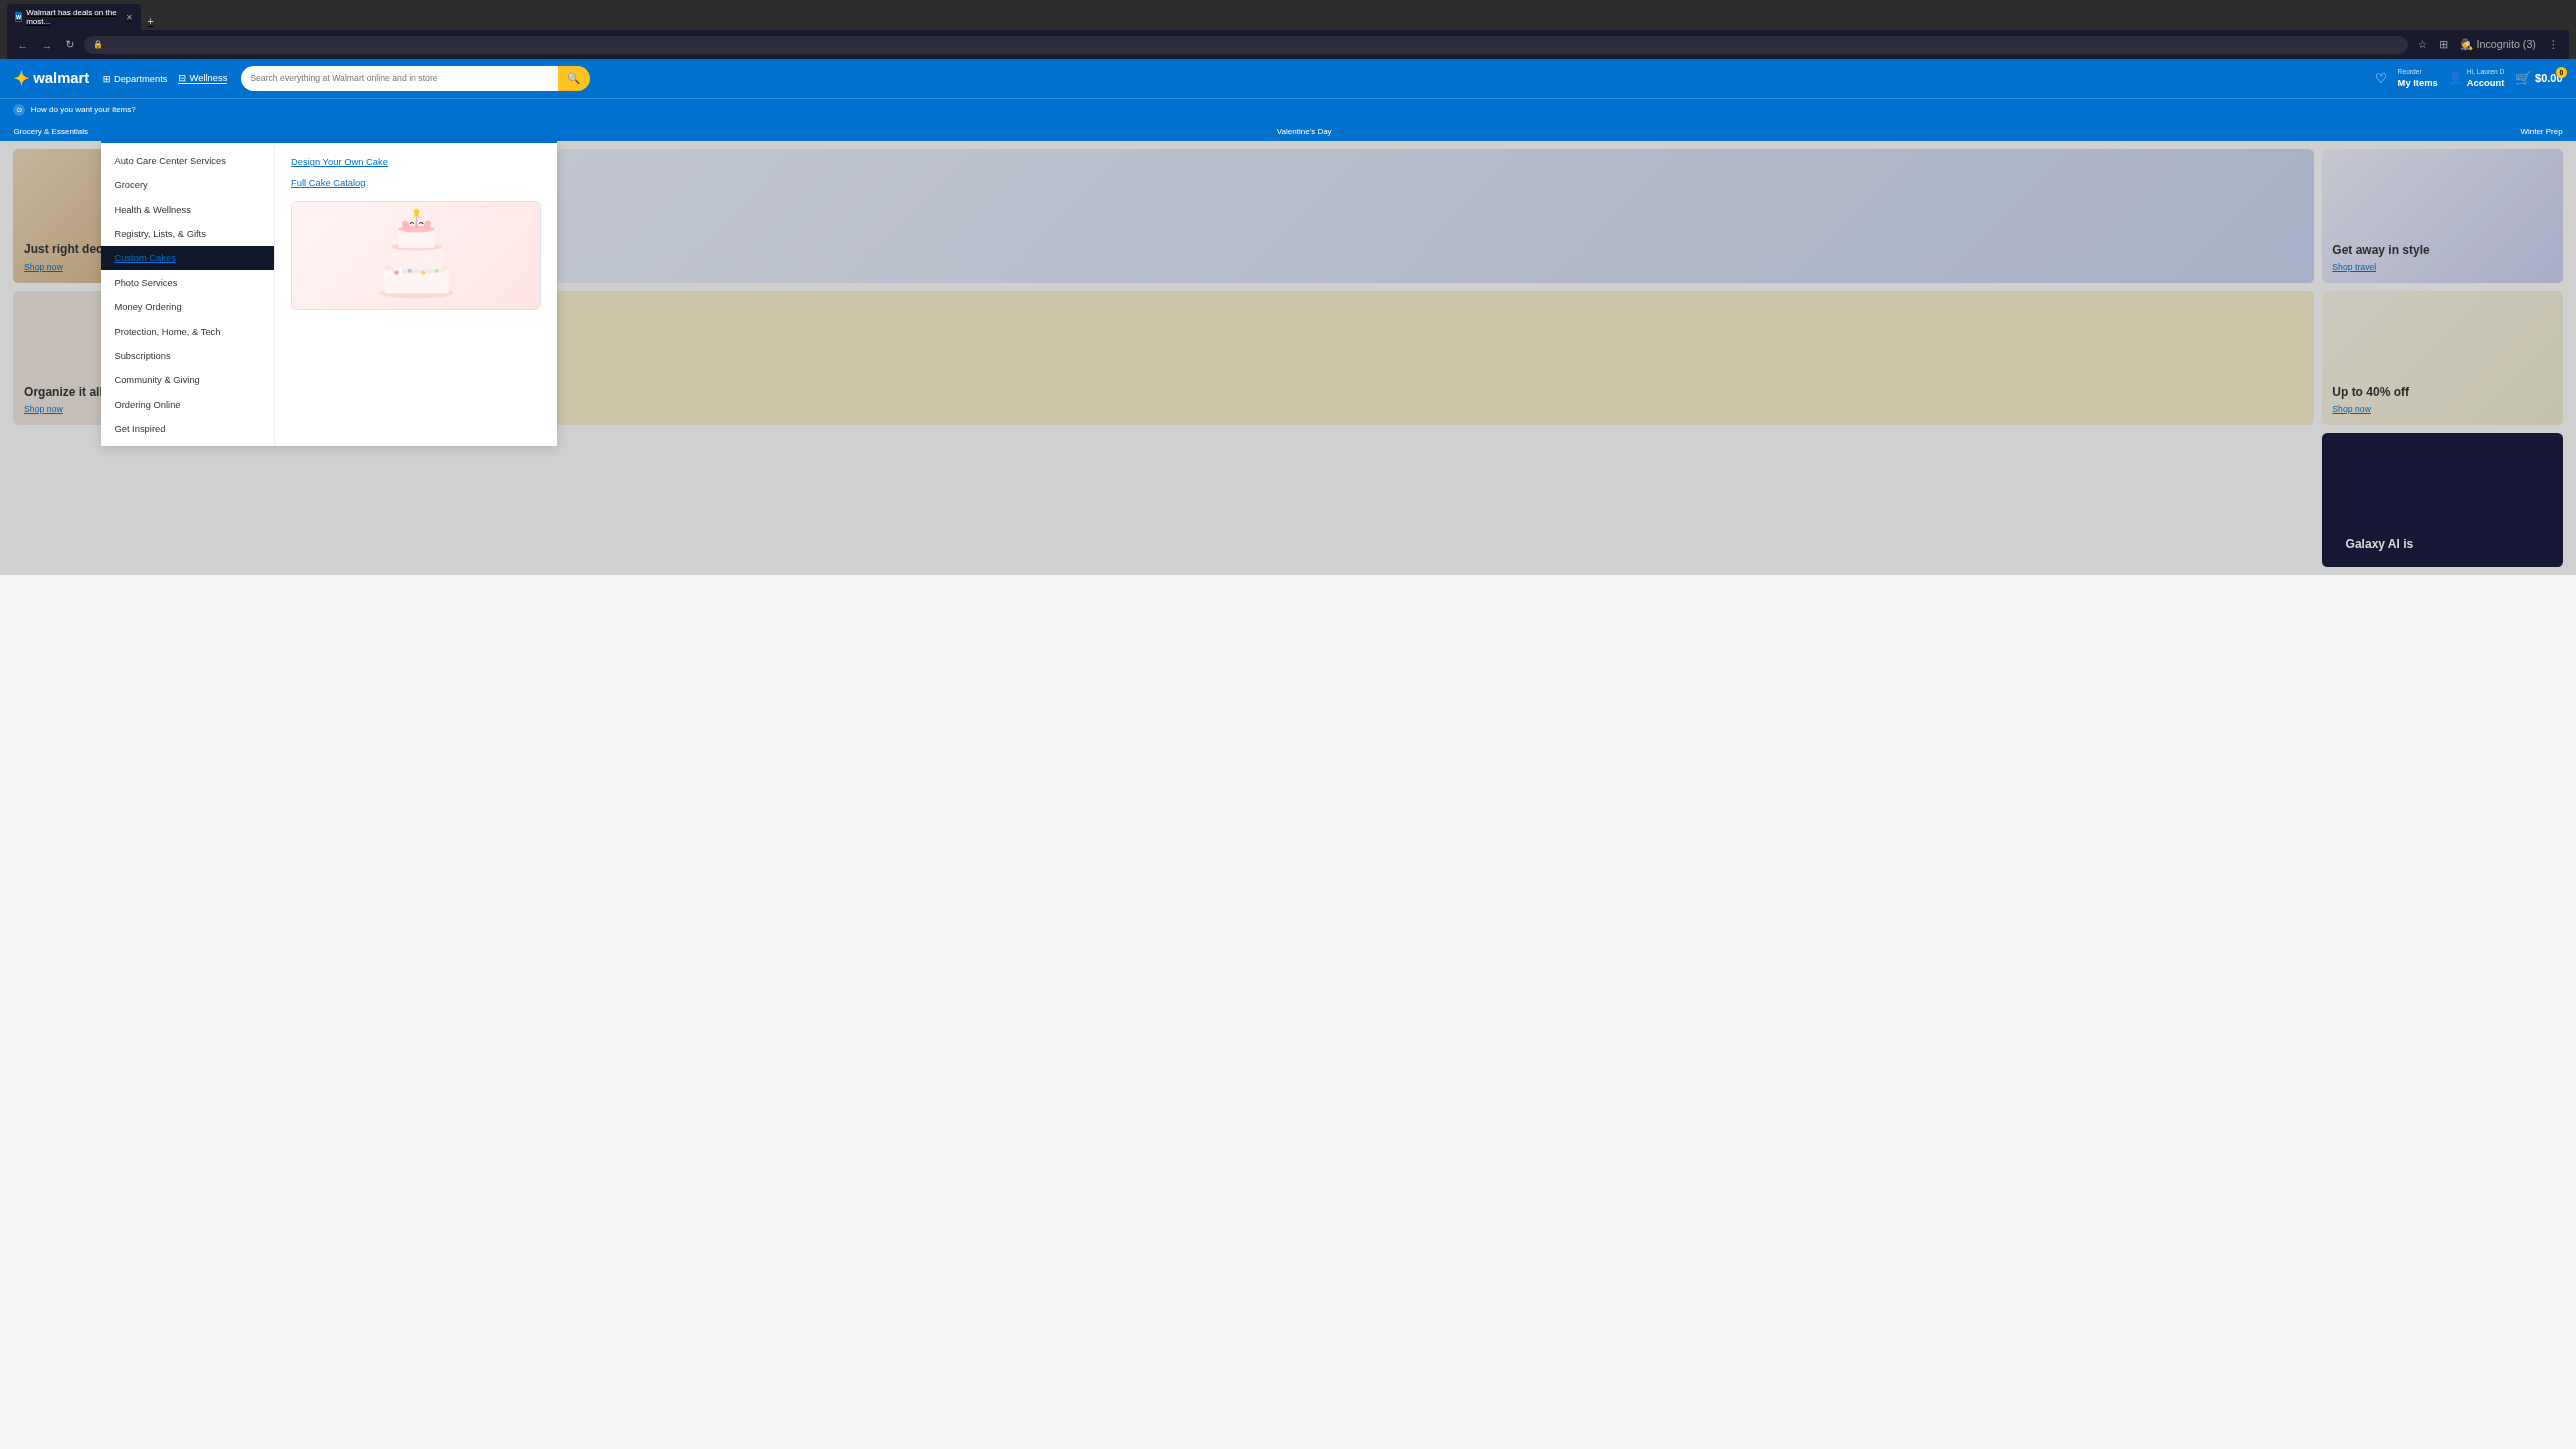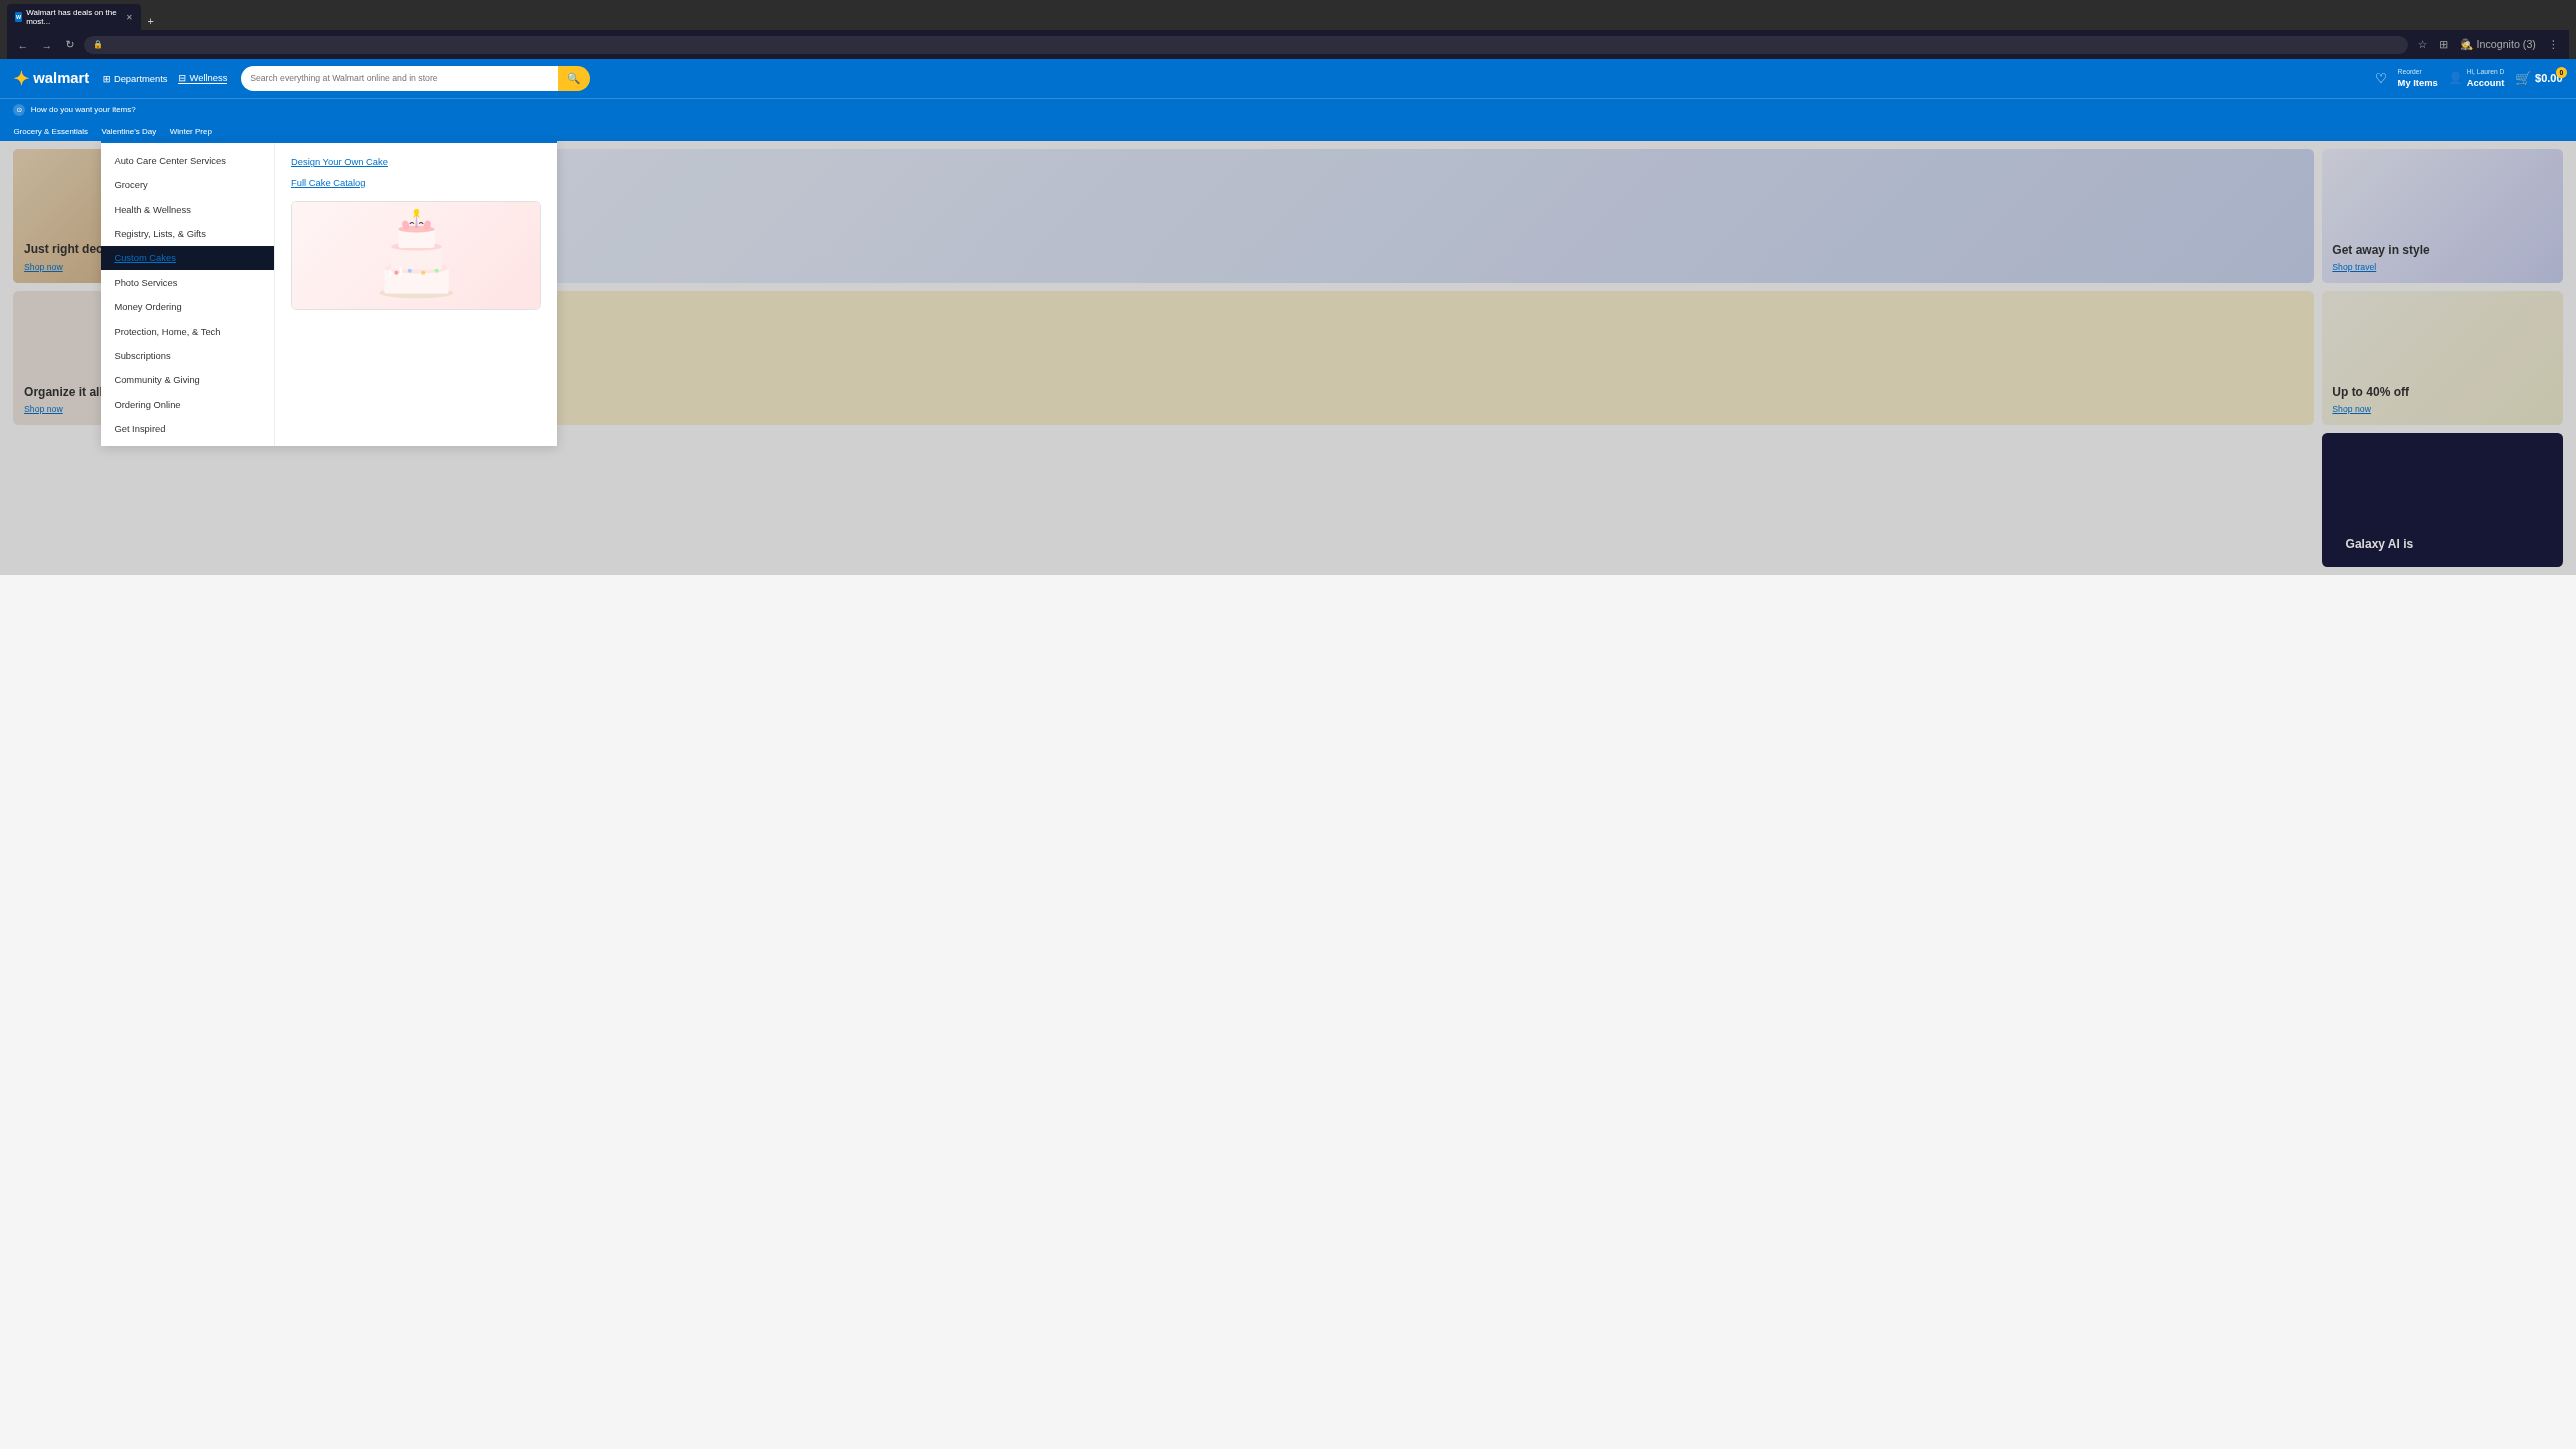--- a/index.html
+++ b/index.html
@@ -1,20 +1,20 @@
 <!DOCTYPE html>
 <html style="font-size:10.7px"><head>
   <meta charset="utf-8">
   <style>
     * { margin: 0; padding: 0; box-sizing: border-box; }
     body { font-family: -apple-system, BlinkMacSystemFont, 'Segoe UI', Arial, sans-serif; background: #f5f5f5; font-size: 9.4px; }
 
     
     .browser-chrome { background: #2d2d2d; padding: 4px 6.7px 0; }
-    .browser-tab-bar { display: flex; align-items: flex-end; gap: 1.3px; margin-bottom: 0; }
+    .browser-tab-bar { display: flex; align-items: flex-end; gap: 1.3px; margin-bottom: 0; text-decoration: underline; }
     .browser-tab { background: #3c3c3c; color: #ccc; padding: 4px 8px; border-radius: 4px 4px 0 0; display: flex; align-items: center; gap: 4px; font-size: 8px; max-width: 134px; }
     .browser-tab.active { background: #1a1a2e; color: #fff; }
     .browser-tab-favicon { width: 9.4px; height: 9.4px; background: #0071ce; border-radius: 1.3px; display: inline-flex; align-items: center; justify-content: center; color: #fff; font-size: 5.4px; font-weight: bold; }
     .browser-tab-close { margin-left: 2.7px; cursor: pointer; opacity: 0.6; }
     .browser-tab-new { background: transparent; color: #ccc; border: none; font-size: 10.7px; padding: 2.7px 5.4px; cursor: pointer; }
     .browser-nav { background: #1a1a2e; padding: 5.4px 6.7px; display: flex; align-items: center; gap: 5.4px; }
     .nav-btn { background: transparent; border: none; color: #aaa; font-size: 10.7px; cursor: pointer; padding: 2.7px 4px; border-radius: 2.7px; }
     .address-bar { flex: 1; background: #2d2d3d; border: none; border-radius: 13.4px; padding: 4px 9.4px; color: #ddd; font-size: 8.7px; display: flex; align-items: center; gap: 4px; }
     .address-bar input { background: transparent; border: none; outline: none; color: #ddd; font-size: 8.7px; flex: 1; }
     .nav-actions { display: flex; gap: 4px; align-items: center; color: #aaa; font-size: 8.7px; }
@@ -33,21 +33,21 @@
     .header-action-text { font-size: 8px; line-height: 1.3; }
     .header-action-text small { font-size: 6.7px; opacity: 0.8; display: block; }
     .cart-badge { position: relative; }
     .cart-count { background: #ffc220; color: #000; font-size: 6.7px; font-weight: bold; border-radius: 50%; width: 10.7px; height: 10.7px; display: flex; align-items: center; justify-content: center; position: absolute; top: -4px; right: -4px; }
 
     
     .delivery-bar { background: #0071ce; border-top: 0.7px solid rgba(255,255,255,0.2); padding: 5.4px 13.4px; display: flex; align-items: center; gap: 5.4px; color: #fff; font-size: 8px; }
     .delivery-icon { width: 12px; height: 12px; background: rgba(255,255,255,0.2); border-radius: 50%; display: flex; align-items: center; justify-content: center; font-size: 6.7px; }
 
     
-    .cat-nav { background: #0071ce; padding: 4px 13.4px; display: flex; gap: 13.4px; overflow: hidden; }
+    .cat-nav { background: #0071ce; padding: 4px 13.4px; display: flex; gap: 13.4px; overflow: hidden; justify-content: space-between; }
     .cat-nav-item { color: #fff; font-size: 8px; white-space: nowrap; cursor: pointer; padding: 1.3px 0; }
 
     
     .page-content { position: relative; }
 
     
     .services-dropdown { position: absolute; top: 0; left: 101px; z-index: 100; background: #fff; display: flex; box-shadow: 0 2.7px 10.7px rgba(0,0,0,0.15); border-top: 2px solid #0071ce; width: 456px; max-height: 349px; overflow: hidden; }
     .dropdown-list { width: 174px; overflow-y: auto; border-right: 0.7px solid #eee; padding: 5.4px 0; flex-shrink: 0; position: relative; }
     .dropdown-list::-webkit-scrollbar { width: 4px; }
     .dropdown-list::-webkit-scrollbar-track { background: #f5f5f5; }

